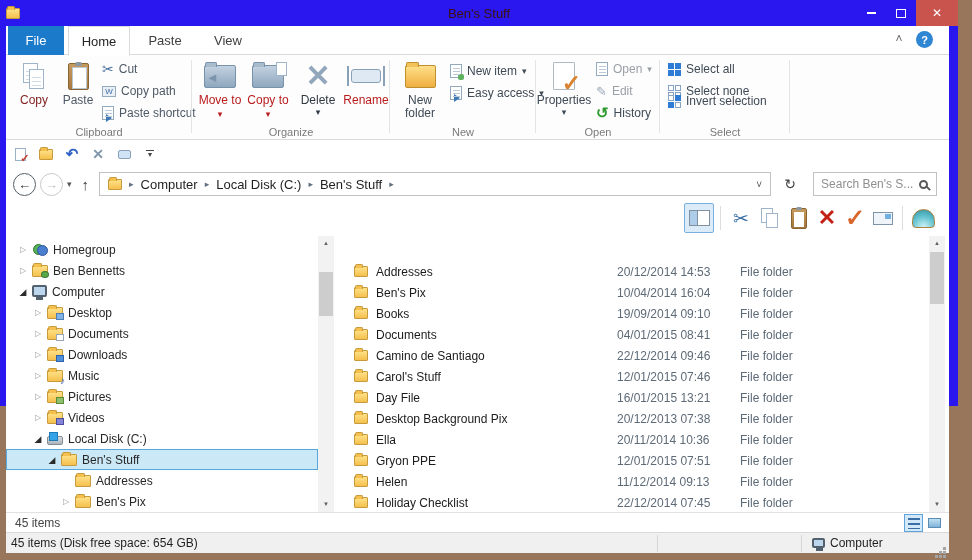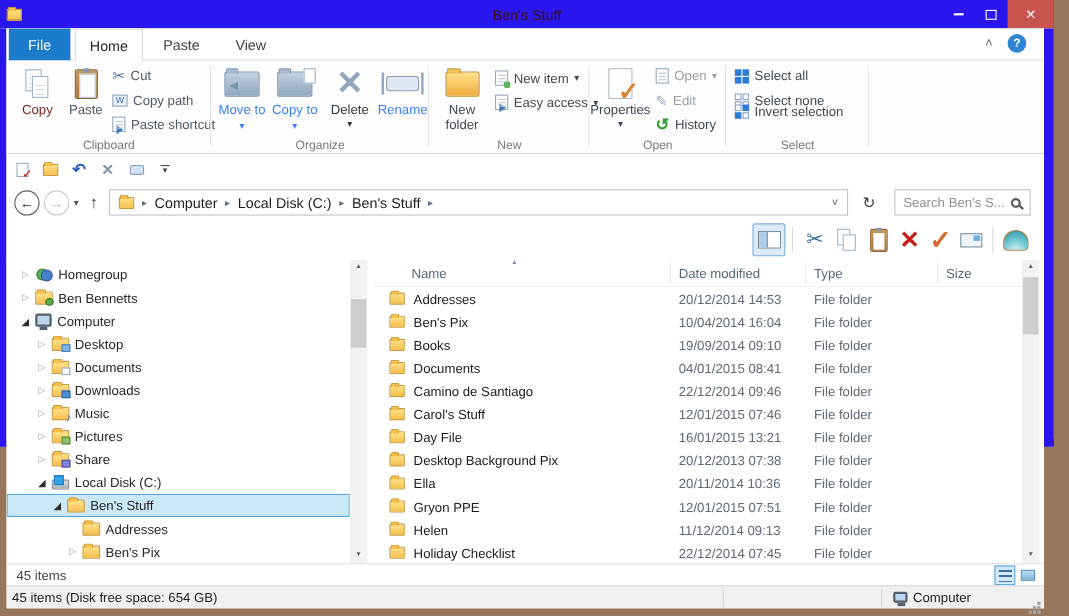--- a/index.html
+++ b/index.html
@@ -36,21 +36,21 @@
   
   .ribbon { position:absolute; left:0; top:29px; width:943px; height:85px; background:#fdfdfe; border-bottom:1px solid #d9dadb; }
   .rgroup { position:absolute; top:0; height:84px; }
   .rg-clip { left:0; width:186px; } .rg-org { left:186px; width:198px; }
   .rg-new { left:384px; width:146px; } .rg-open { left:530px; width:124px; } .rg-sel { left:654px; width:130px; }
   .rdiv { position:absolute; top:5px; bottom:6px; width:1px; background:#e3e4e5; }
   .glabel { position:absolute; bottom:1px; left:0; right:0; text-align:center; color:#7a7a7a; font-size:11px; }
   .bigbtn { position:absolute; top:3px; width:44px; text-align:center; }
   .bicon { height:36px; display:flex; align-items:center; justify-content:center; }
   .blabel { font-size:12px; line-height:13px; color:#3f4a55; }
-  .blabel.dis { color:#3b82f6; }
+  .blabel.dis { color:#b91c1c; }
   .blabel .caret { font-size:9px; color:inherit; }
   .caret-line { display:block; font-size:9px; line-height:10px; }
   .smallrow { position:absolute; height:18px; display:flex; align-items:center; gap:5px; font-size:12px; color:#3f4a55; white-space:nowrap; }
   .smallrow.dis { color:#9aa0a6; }
   .smallrow .caret { font-size:9px; }
 
   
   .pages { position:relative; width:22px; height:27px; }
   .pages i { position:absolute; width:15px; height:20px; background:#fff; border:1px solid #9fb4c8;
     background-image:repeating-linear-gradient(#fff 0 3px, #cfdde9 3px 4px); background-size:9px 100%; background-repeat:no-repeat; background-position:2px 4px; }
@@ -518,21 +518,21 @@
           <span class="ticon i-folder">
                 <span class="ov ov-pics"></span>
               </span>
           <span>Pictures</span>
         </div>
         <div class="titem lv1">
           <span class="exp c">▷</span>
           <span class="ticon i-folder">
                 <span class="ov ov-vids"></span>
               </span>
-          <span>Share</span>
+          <span>Videos</span>
         </div>
         <div class="titem lv1">
           <span class="exp e">◢</span>
           <span class="ticon i-drive"></span>
           <span>Local Disk (C:)</span>
         </div>
         <div class="titem lv2 selected">
           <span class="exp e">◢</span>
           <span class="ticon i-folder"></span>
           <span>Ben's Stuff</span>
@@ -549,30 +549,20 @@
         </div>
       </div>
 
       <div class="vscroll tree-scroll">
         <div class="sarrow" style="top:0;">▲</div>
         <div class="sthumb" style="top:36px; height:44px;"></div>
         <div class="sarrow" style="bottom:0;">▼</div>
       </div>
 
       <div class="flist">
-        <div class="fhead">
-          <span class="sortmark">▴</span>
-          <span class="hcell" style="left:34px;">Name</span>
-          <span class="hcell" style="left:277px;">Date modified</span>
-          <span class="hcell" style="left:400px;">Type</span>
-          <span class="hcell" style="left:520px;">Size</span>
-          <span class="hsep" style="left:269px;"></span>
-              <span class="hsep" style="left:392px;"></span>
-              <span class="hsep" style="left:512px;"></span>
-        </div>
         <div class="frows">
           <div class="frow">
             <span class="ficon sfold"></span>
             <span class="fname">Addresses</span>
             <span class="fdate">20/12/2014 14:53</span>
             <span class="ftype">File folder</span>
           </div>
           <div class="frow">
             <span class="ficon sfold"></span>
             <span class="fname">Ben's Pix</span>

